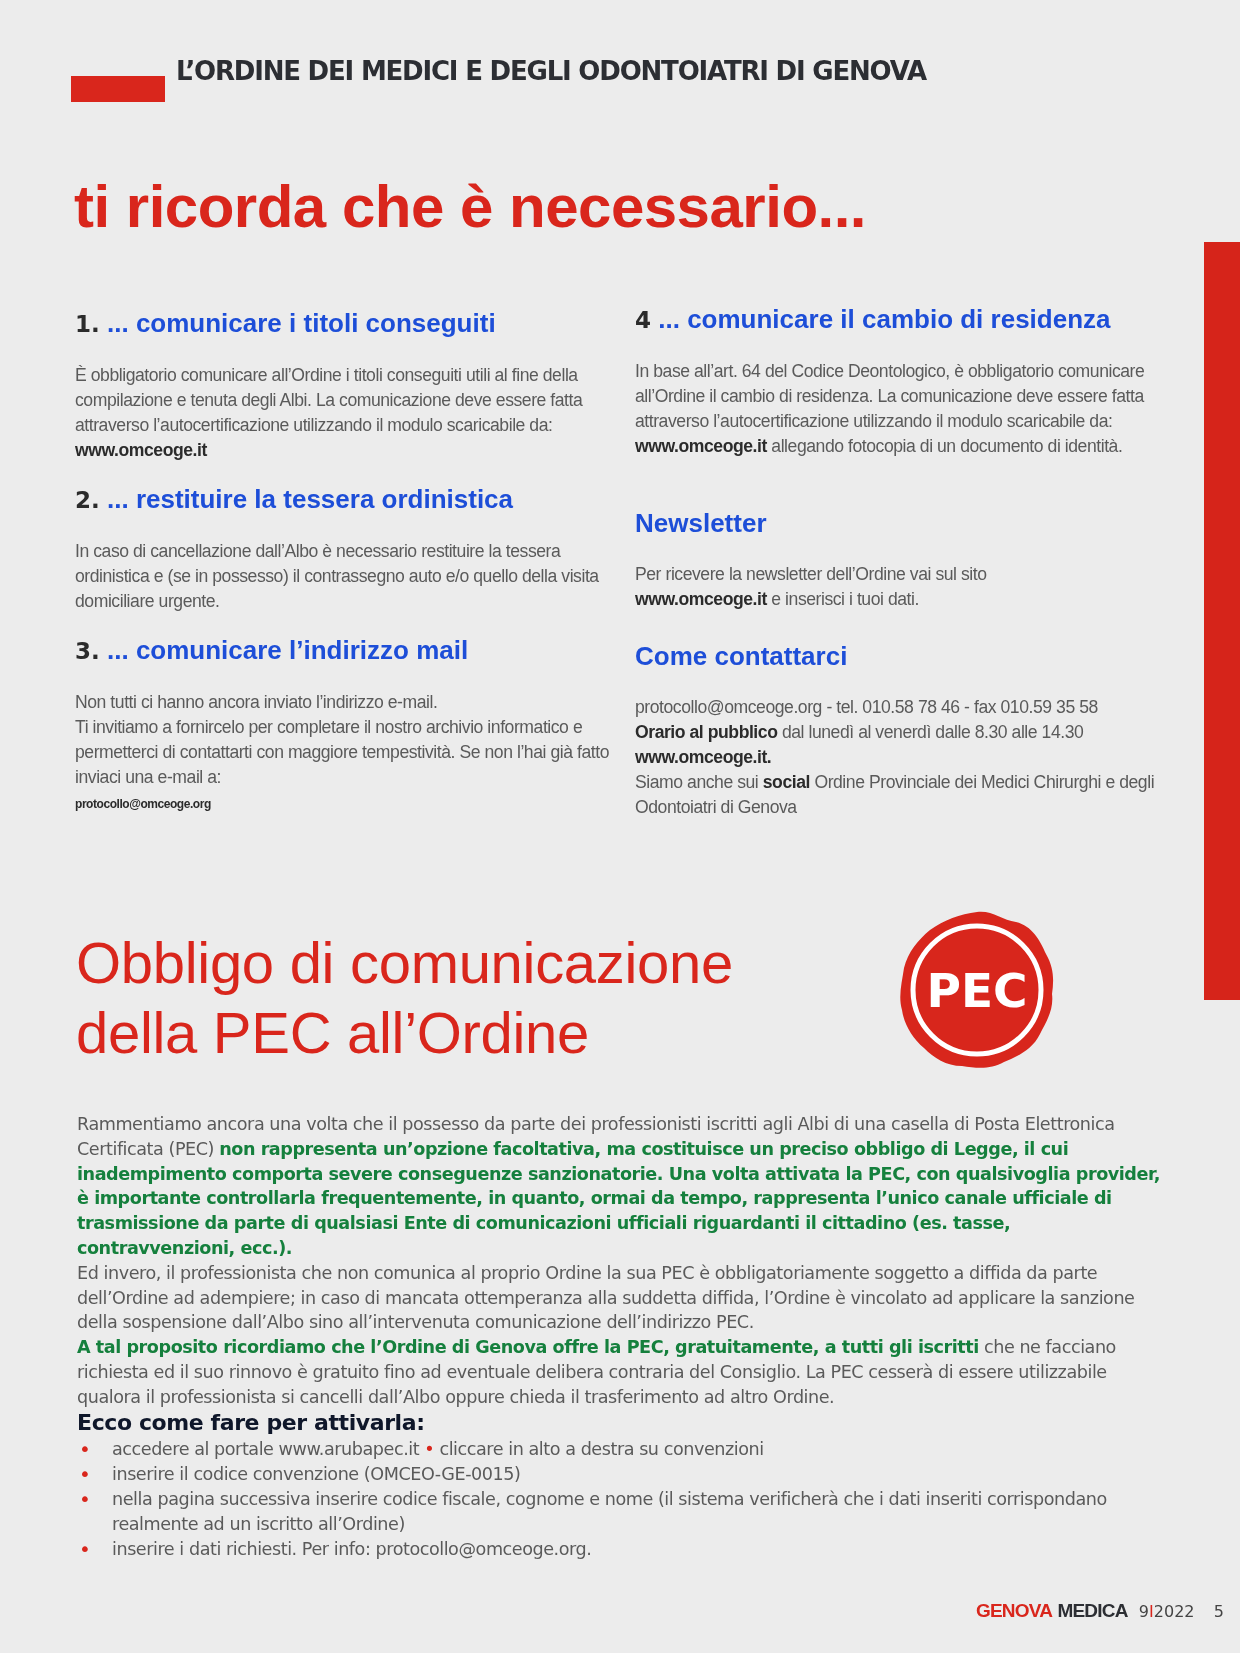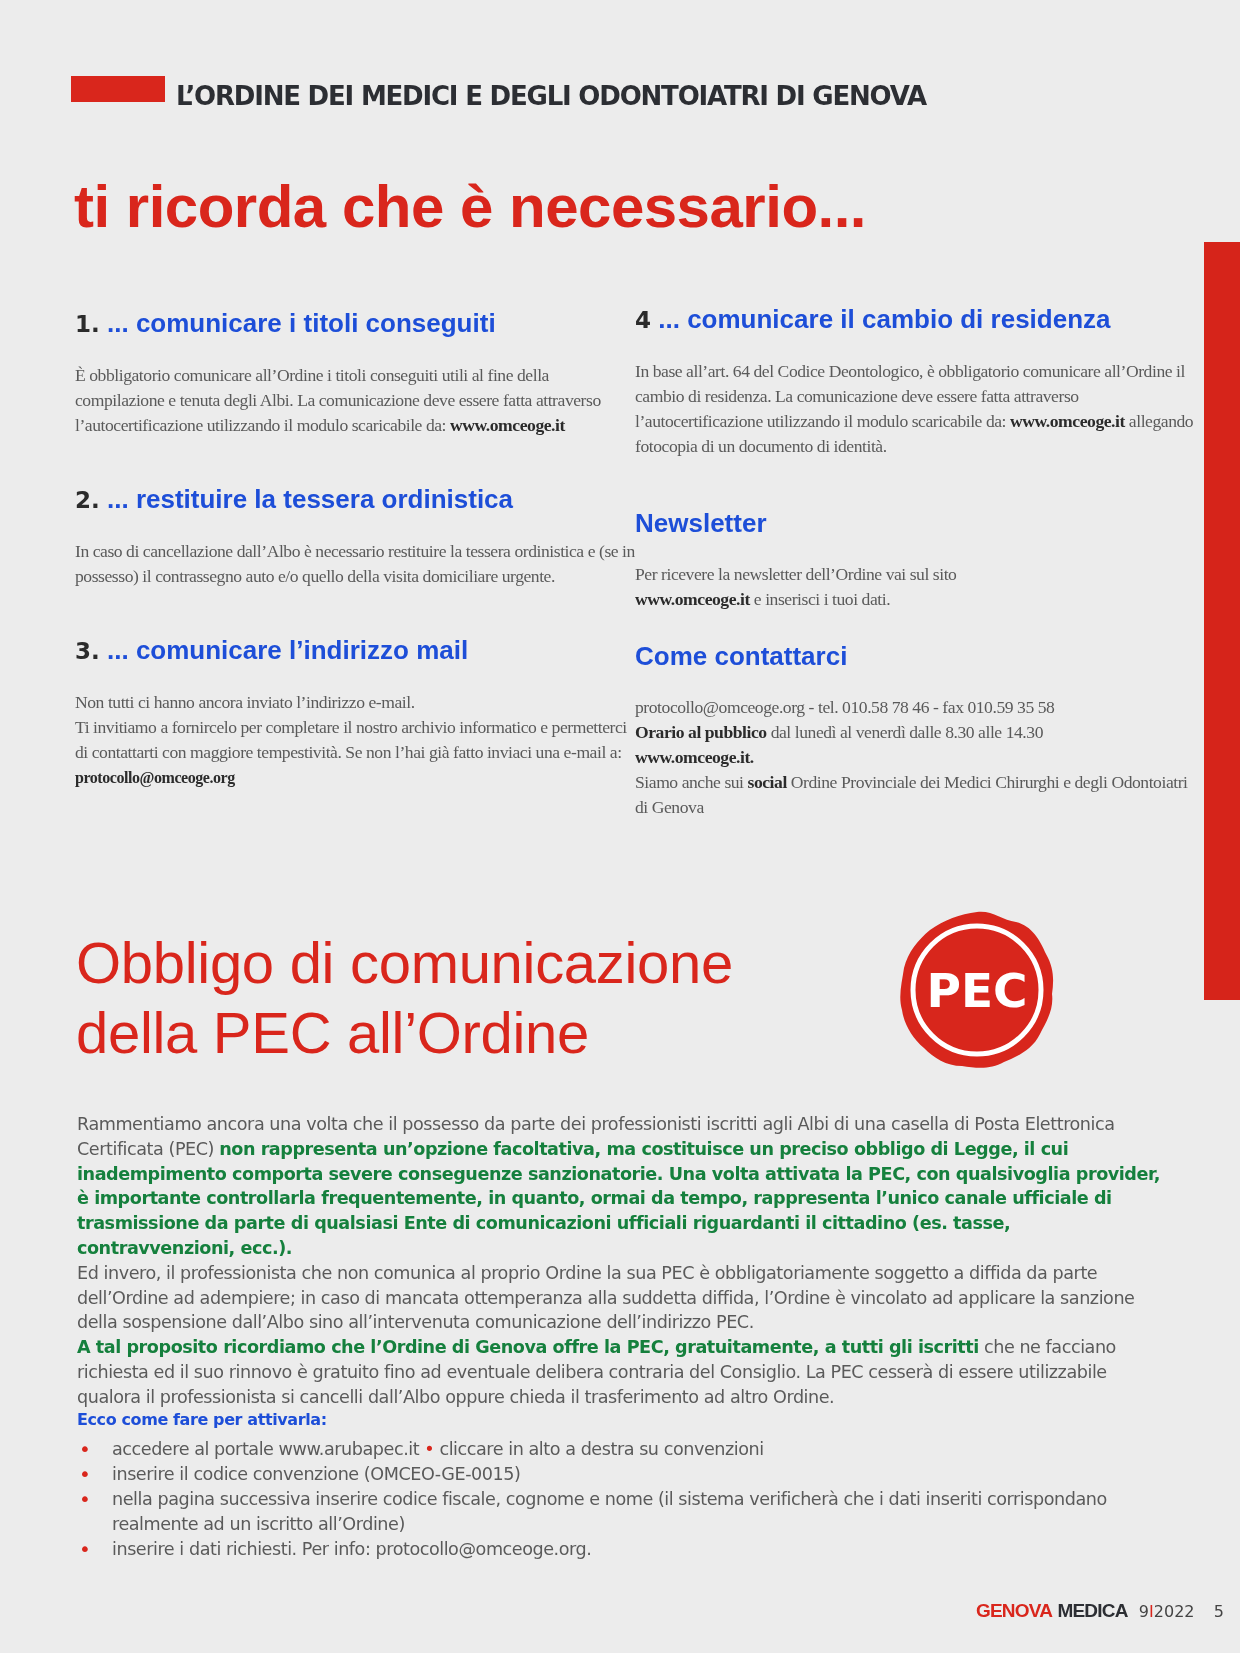--- a/index.html
+++ b/index.html
@@ -8,21 +8,21 @@
     background: #ececec;
     font-family: "Liberation Sans", "DejaVu Sans", sans-serif;
     color: #5a5a5a;
   }
   .red { color: #1d4ed8; }
   .header-bar {
     position: absolute; left: 71px; top: 76px; width: 94px; height: 26px;
     background: #d9261c;
   }
   .header-title {
-    position: absolute; left: 176px; top: 81px;
+    position: absolute; left: 176px; top: 56px;
     font-family: "DejaVu Sans", sans-serif; font-size: 26px; font-weight: bold;
     color: #2c2e33; letter-spacing: -1.2px; white-space: nowrap;
   }
   .main-title {
     position: absolute; left: 74px; top: 172px;
     font-size: 60px; color: #d9261c; white-space: nowrap; letter-spacing: -0.5px;
   }
   .side-stripe {
     position: absolute; left: 1204px; top: 242px; width: 36px; height: 758px;
     background: #d6241a;
@@ -30,41 +30,41 @@
   .col { position: absolute; width: 560px; }
   .col-left { left: 75px; top: 306px; }
   .col-right { left: 635px; top: 302px; width: 560px; }
   .sec-heading {
     font-size: 26px; margin: 0; white-space: nowrap; line-height: 34px;
   }
   .sec-heading .num {
     font-family: "DejaVu Sans", sans-serif; font-size: 23px; color: #2b2b2b;
   }
   .sec-body {
-    font-family: Liberation Serif, serif; font-size: 17.6px; line-height: 25px;
+    font-family: Liberation Sans, sans-serif; font-size: 17.6px; line-height: 25px;
     color: #5a5a5a; margin: 0; letter-spacing: -0.45px;
   }
   .sec-body b { color: #2b2b2b; font-weight: bold; }
   .block { position: absolute; left: 0; width: 560px; }
   .pec-title {
     position: absolute; left: 76px; top: 928px;
     font-size: 58px; color: #d9261c; line-height: 70px; letter-spacing: -0.3px;
   }
   .pec-seal {
     position: absolute; left: 894px; top: 906px; width: 166px; height: 168px;
   }
   .pec-body {
     position: absolute; left: 77px; top: 1112px; width: 1090px;
     font-family: "DejaVu Sans", sans-serif; font-size: 17.6px; line-height: 24.8px;
     color: #5a5a5a; letter-spacing: -0.45px; margin: 0;
   }
   .pec-body b { color: #15803d; }
   .steps-title {
     position: absolute; left: 77px; top: 1410px;
-    font-family: "DejaVu Sans", sans-serif; font-size: 16px; font-weight: bold; color: #1d4ed8;
+    font-family: "DejaVu Sans", sans-serif; font-size: 22px; font-weight: bold; color: #0f172a;
     letter-spacing: -0.4px;
   }
   .steps {
     position: absolute; left: 77px; top: 1437px; width: 1090px;
     list-style: none; margin: 0; padding: 0;
     font-family: "DejaVu Sans", sans-serif; font-size: 17.6px; line-height: 25px;
     color: #5a5a5a; letter-spacing: -0.45px;
   }
   .steps li { position: relative; padding-left: 35px; }
   .steps li .bullet {
@@ -109,21 +109,21 @@
   </div>
 
   <div class="block" style="top:327px;">
     <h2 class="sec-heading">
       <span class="num">3.</span>
       <span class="red">... comunicare l’indirizzo mail</span>
     </h2>
     <p class="sec-body" style="margin-top:22px;">
       <span>Non tutti ci hanno ancora inviato l’indirizzo e-mail.</span><br>
       <span>Ti invitiamo a fornircelo per completare il nostro archivio informatico e permetterci di contattarti con maggiore tempestività. Se non l’hai già fatto inviaci una e-mail a:</span><br>
-      <b style="font-size:16px;text-align:right;">protocollo@omceoge.org</b>
+      <b style="font-size:12px;text-align:right;">protocollo@omceoge.org</b>
     </p>
   </div>
 </div>
 
 <div class="col col-right">
   <div class="block" style="top:0;">
     <h2 class="sec-heading">
       <span class="num">4</span>
       <span class="red">... comunicare il cambio di residenza</span>
     </h2>

